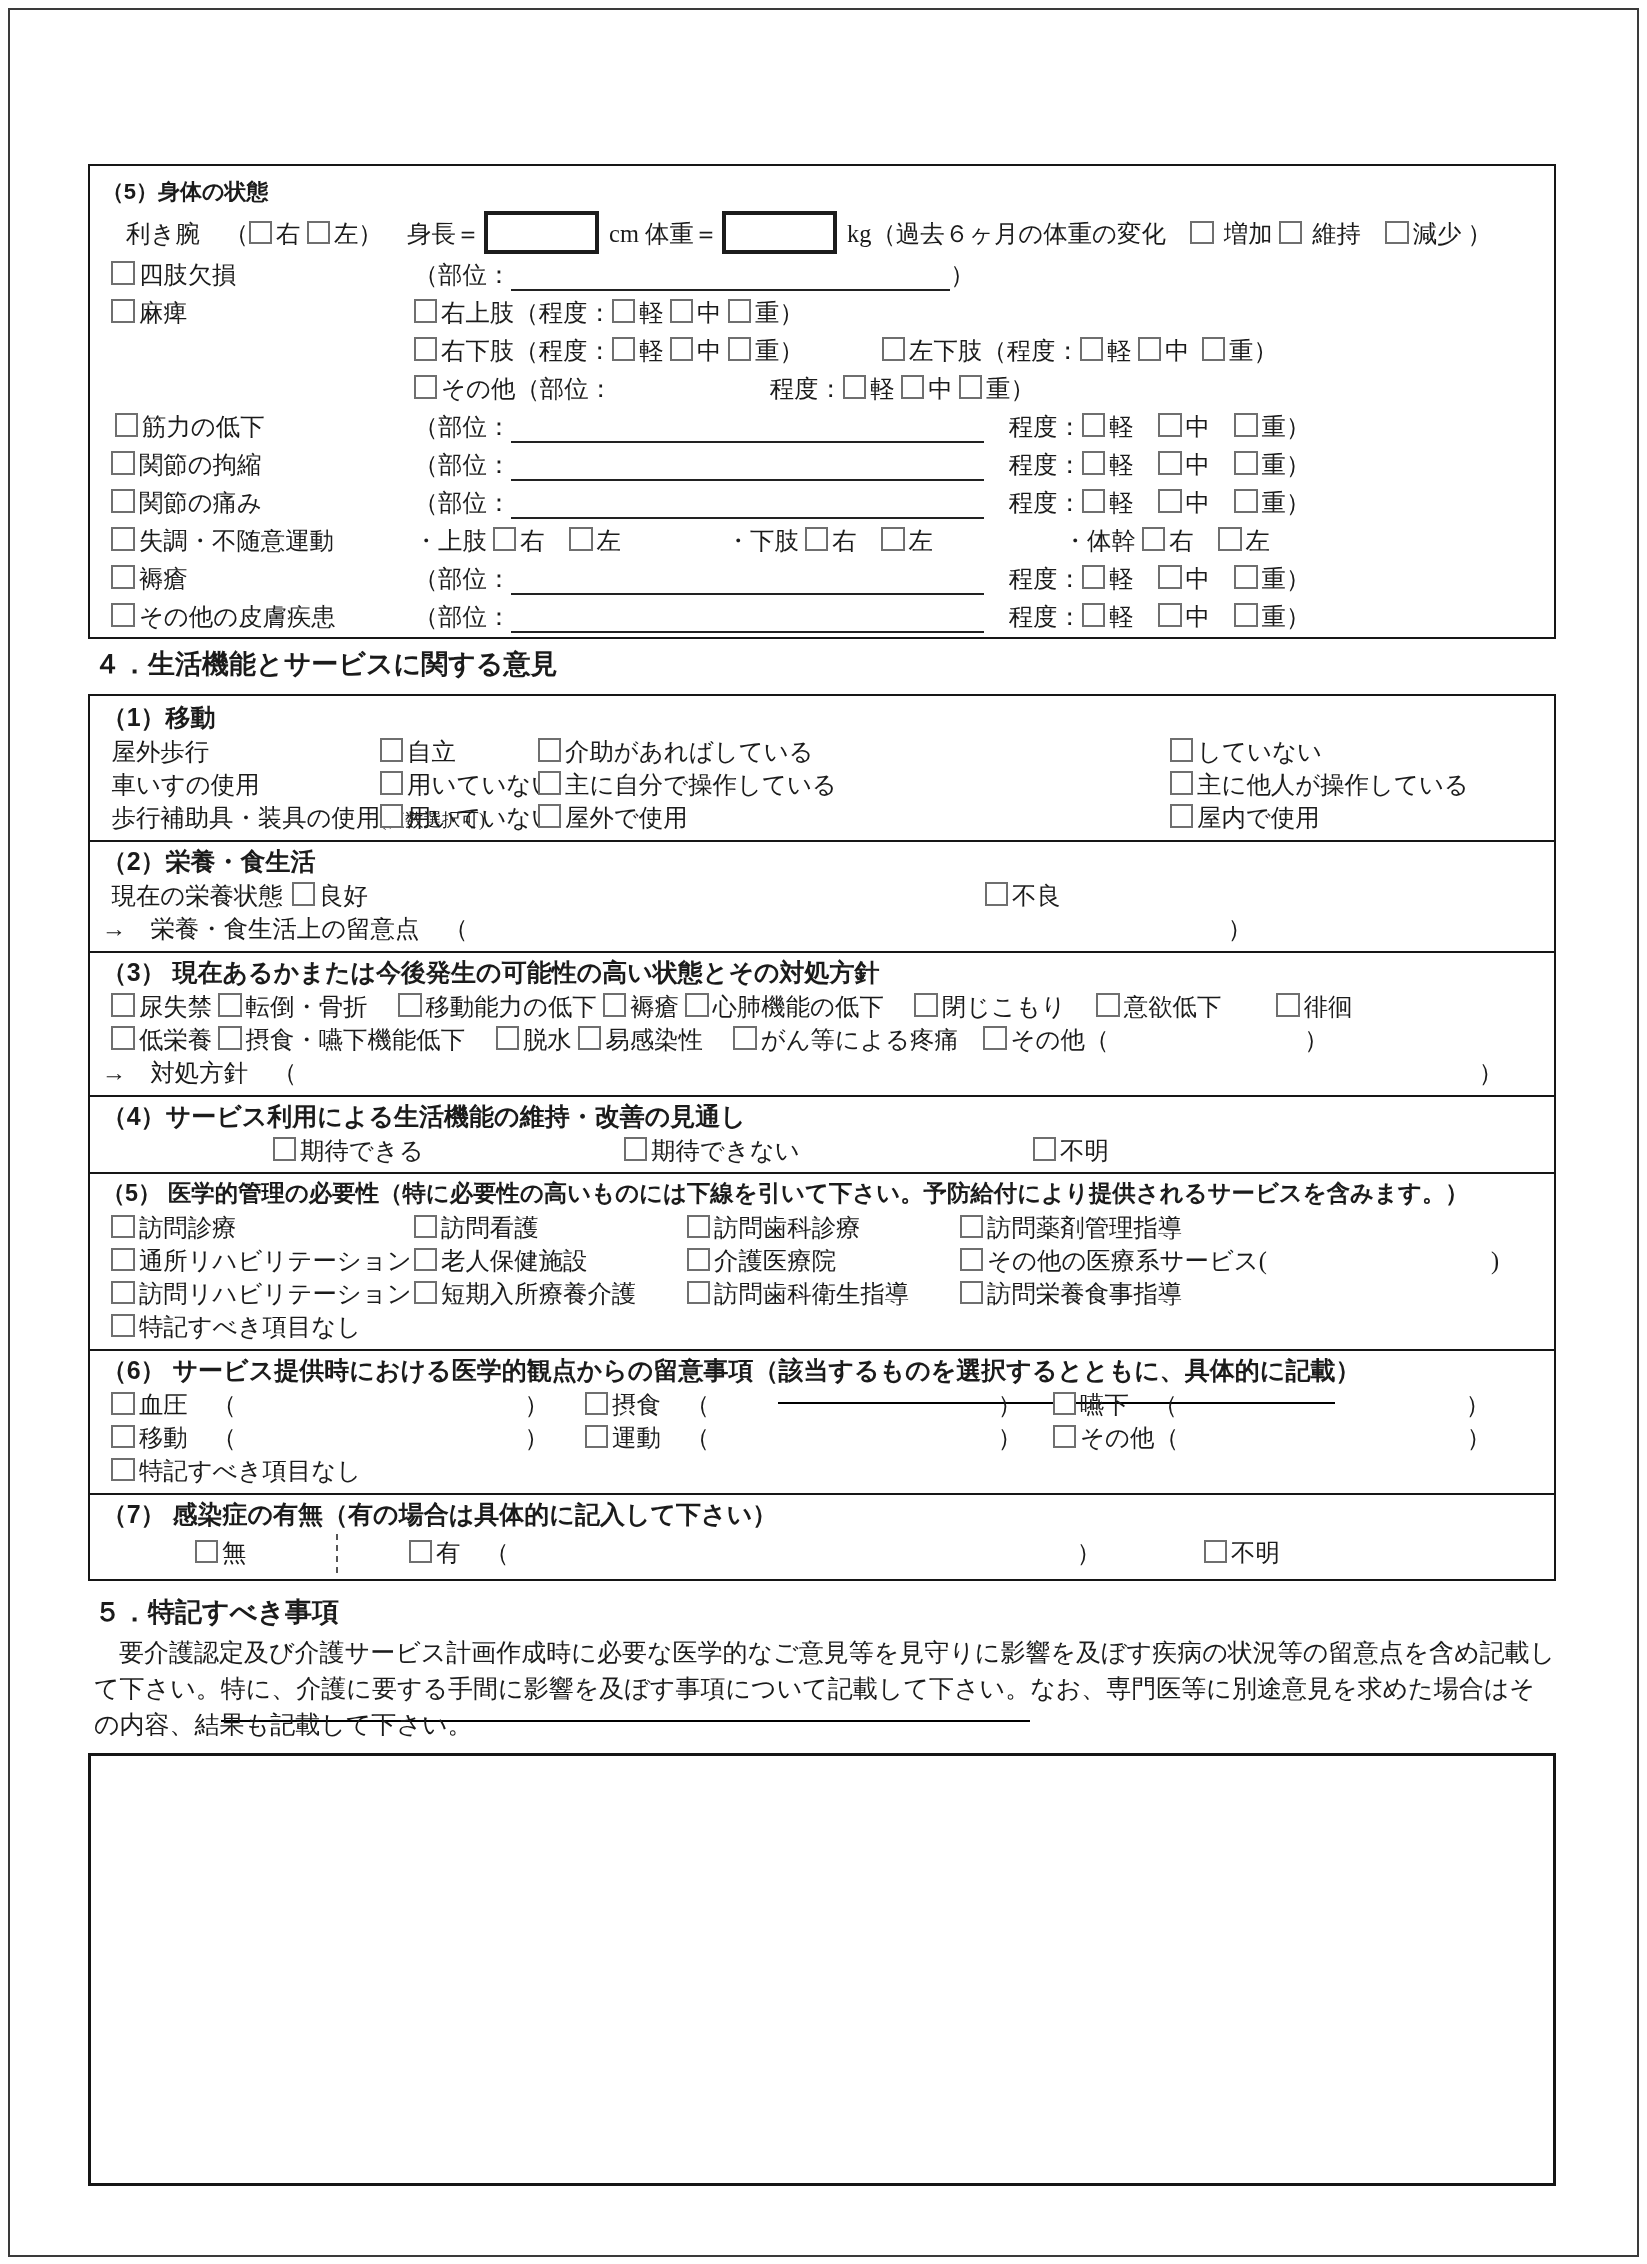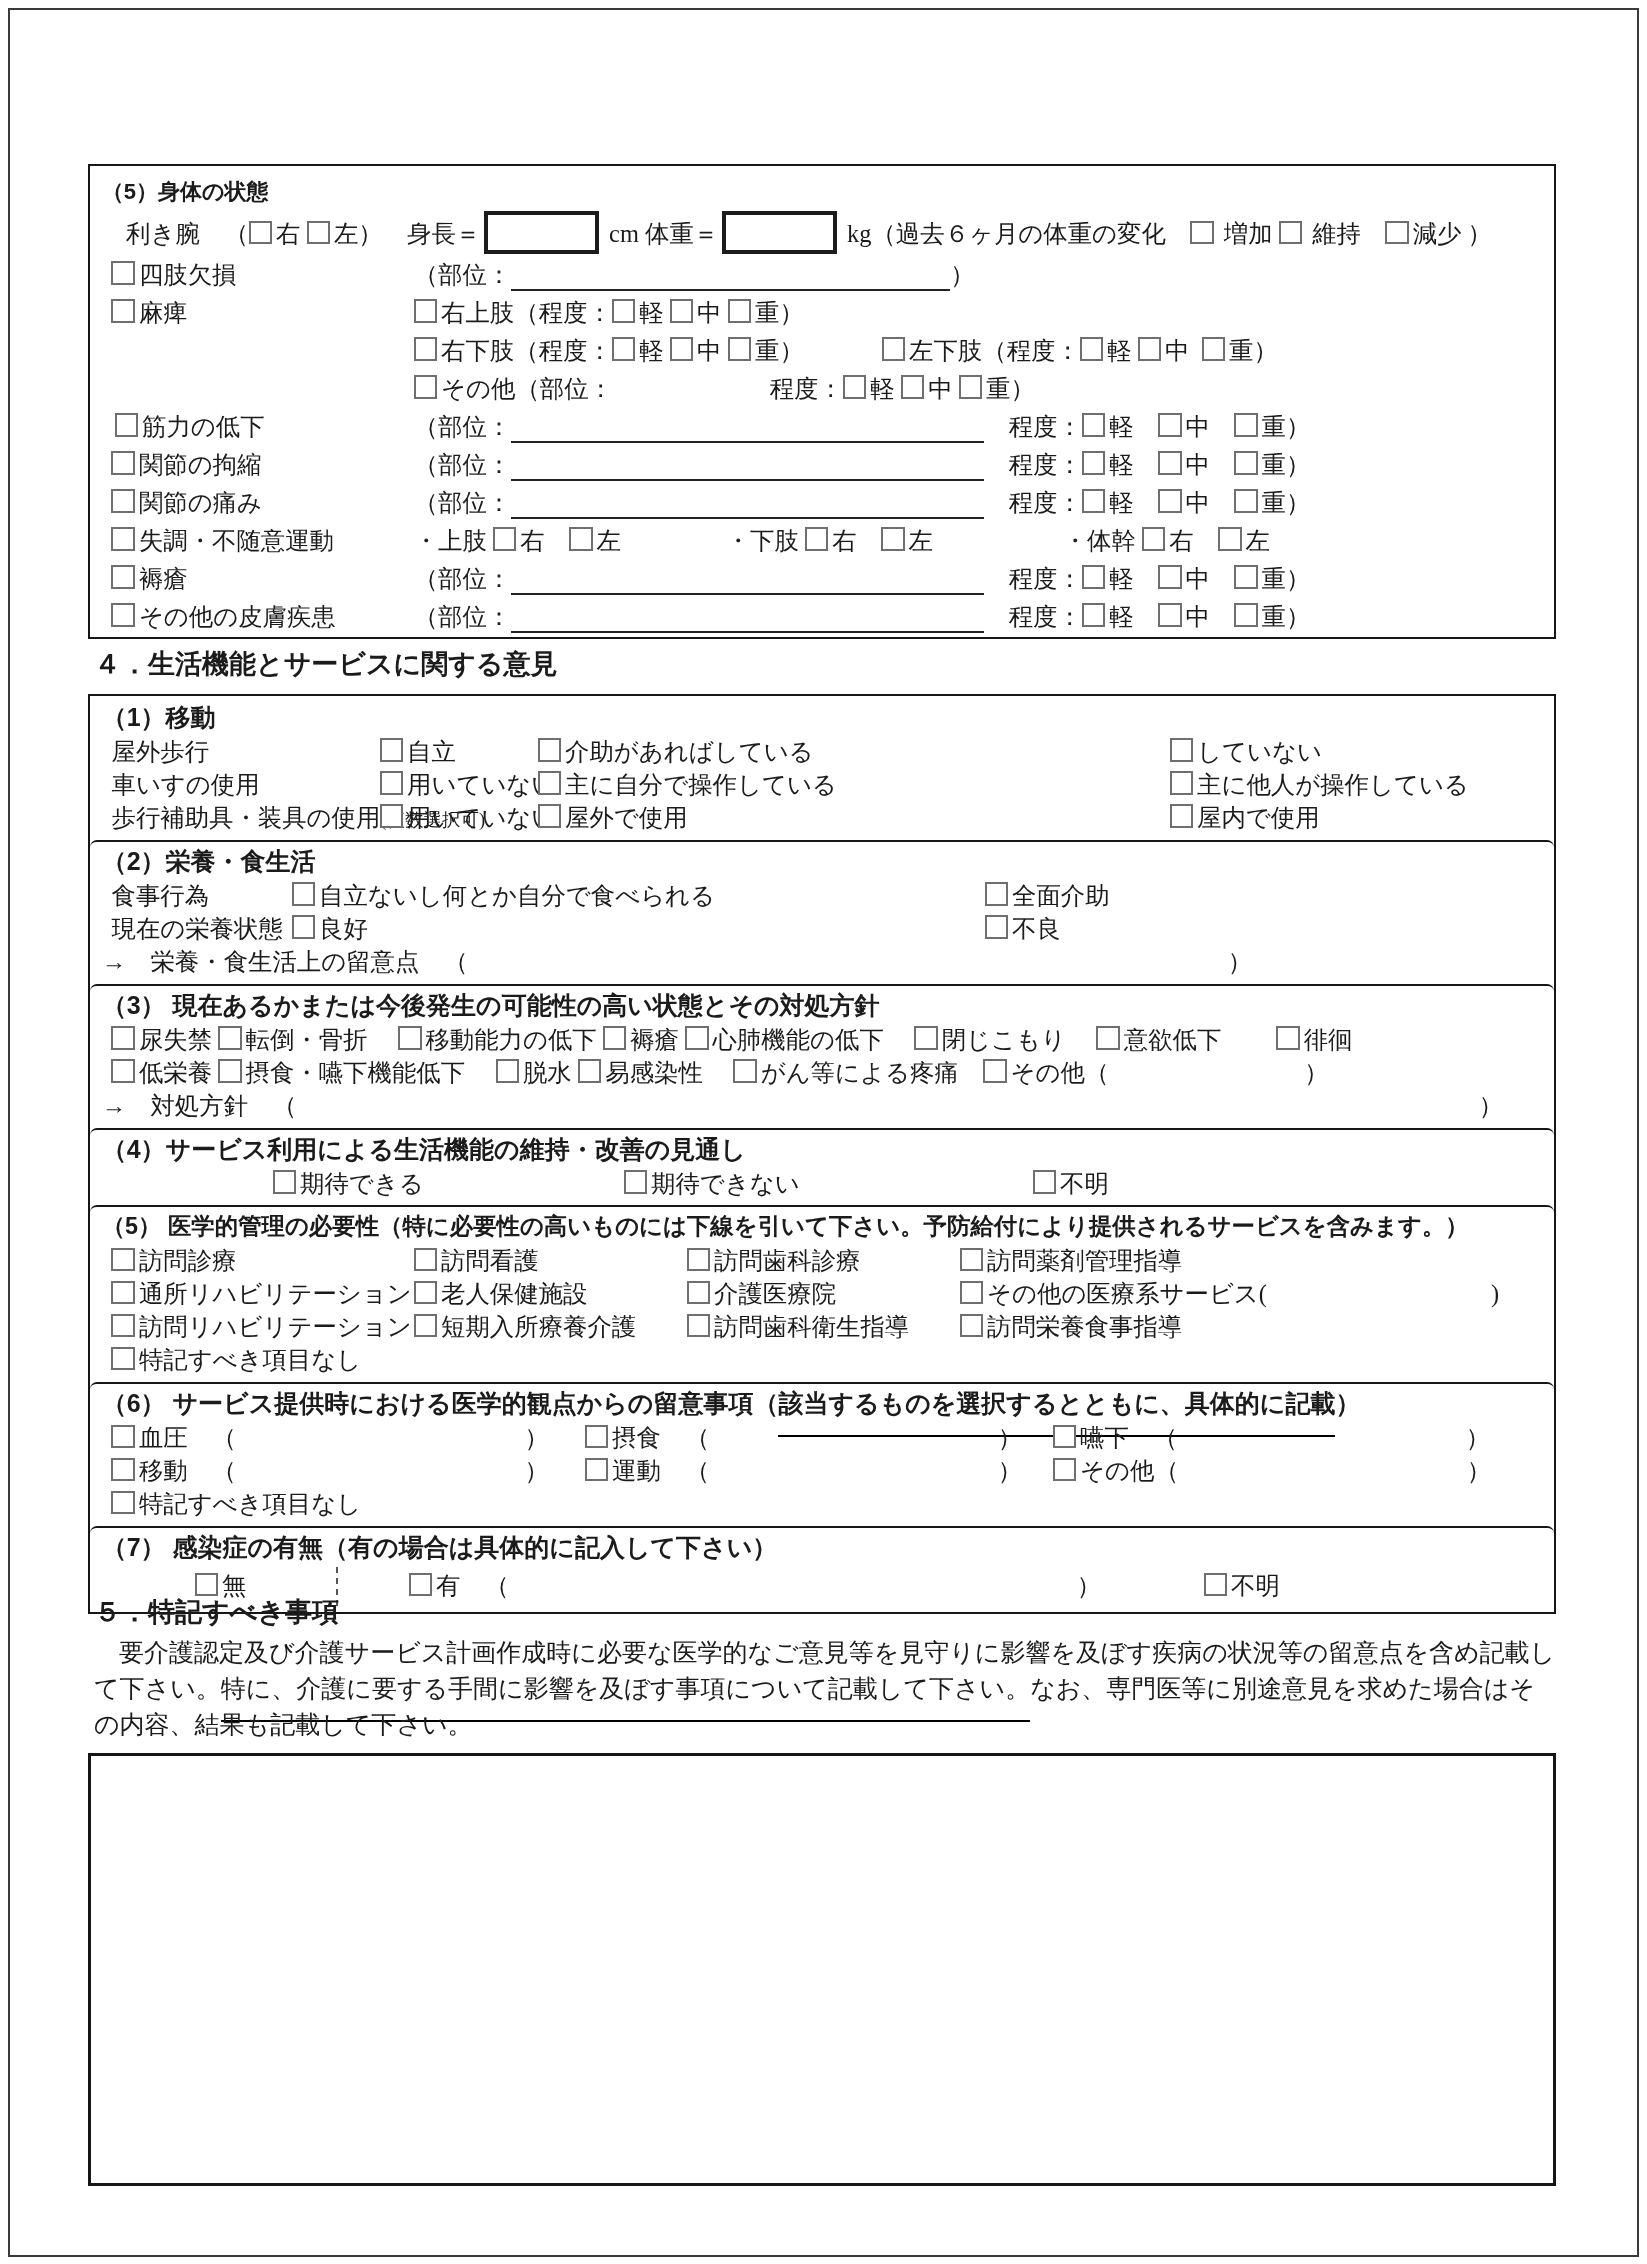--- a/index.html
+++ b/index.html
@@ -26,21 +26,21 @@
   .ul{border-bottom:2px solid #000000;padding-bottom:18px;}
 
   .cb{display:inline-block;width:19.5px;height:19.5px;border:2px solid #6f6f6f;background:#fff;
       vertical-align:-2px;margin-right:3.9px;}
   .fill-line{display:inline-block;border-bottom:2px solid #222;height:29px;vertical-align:-7.8px;}
   .input-box{display:inline-block;height:35px;border:4.9px solid #1c1c1c;background:#fff;
       vertical-align:-11.7px;margin:0 3.9px;}
   .sp{display:inline-block;}
   .dash-sep{display:inline-block;width:0;height:39px;border-left:2px dashed #555;vertical-align:-11.7px;}
 
-  .section{border-top:2px solid #161616;padding:2px 11.7px 5.9px 11.7px;border-radius:7px;}
+  .section{border-top:2px solid #161616;padding:2px 11.7px 5.9px 11.7px;}
   .section.first{border-top:none;padding-top:3.9px;}
   .sec-title{font-family:"Liberation Sans",sans-serif;font-weight:700;font-size:25px;height:35px;line-height:35px;position:relative;}
   .sec-title.long{font-size:23.4px;}
   .sec-row{height:33px;line-height:33px;}
   .sec-row.tall{height:41px;line-height:41px;}
 
   #instructions{position:absolute;left:94px;top:1635px;width:1463px;height:auto;
       font-size:25px;line-height:36px;}
   #instructions .cell{white-space:normal;}
   #instructions .tx{white-space:normal;}
@@ -125,25 +125,20 @@
       <div class="row sec-row">
           <span class="cell abs" style="left: 9.8px;"><span class="tx">歩行補助具・装具の使用</span><span class="tx sm">(複数選択可)</span></span>
           <span class="cell abs" style="left: 278px;"><span class="cb"></span><span class="tx">用いていない</span></span>
           <span class="cell abs" style="left: 436px;"><span class="cb"></span><span class="tx">屋外で使用</span></span>
           <span class="cell abs" style="left: 1068px;"><span class="cb"></span><span class="tx">屋内で使用</span></span>
         </div>
     </div>
     <div class="section">
       <div class="sec-title">（2）栄養・食生活</div>
       <div class="row sec-row">
-          <span class="cell abs" style="left: 9.8px;"><span class="tx">食事行為</span></span>
-          <span class="cell abs" style="left: 190px;"><span class="cb"></span><span class="tx">自立ないし何とか自分で食べられる</span></span>
-          <span class="cell abs" style="left: 883px;"><span class="cb"></span><span class="tx">全面介助</span></span>
-        </div>
-      <div class="row sec-row">
           <span class="cell abs" style="left: 9.8px;"><span class="tx">現在の栄養状態</span></span>
           <span class="cell abs" style="left: 190px;"><span class="cb"></span><span class="tx">良好</span></span>
           <span class="cell abs" style="left: 883px;"><span class="cb"></span><span class="tx">不良</span></span>
         </div>
       <div class="row sec-row">
           <span class="cell abs" style="left: 0px;"><span class="tx">→　栄養・食生活上の留意点　（</span></span>
           <span class="cell abs" style="left: 1126px;"><span class="tx">）</span></span>
         </div>
     </div>
     <div class="section">

